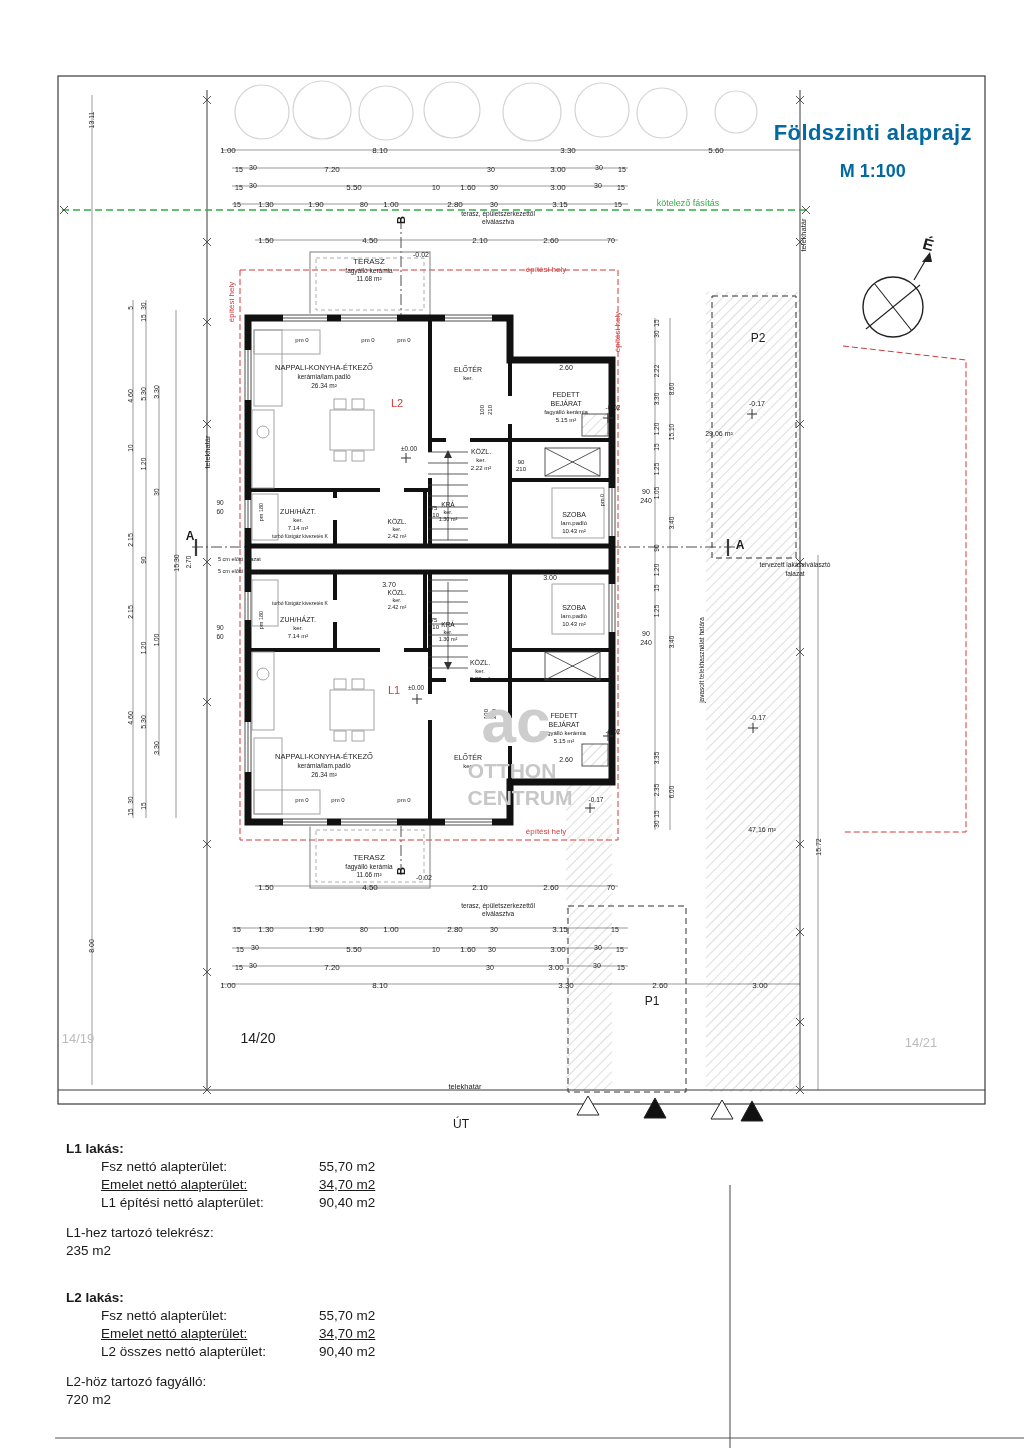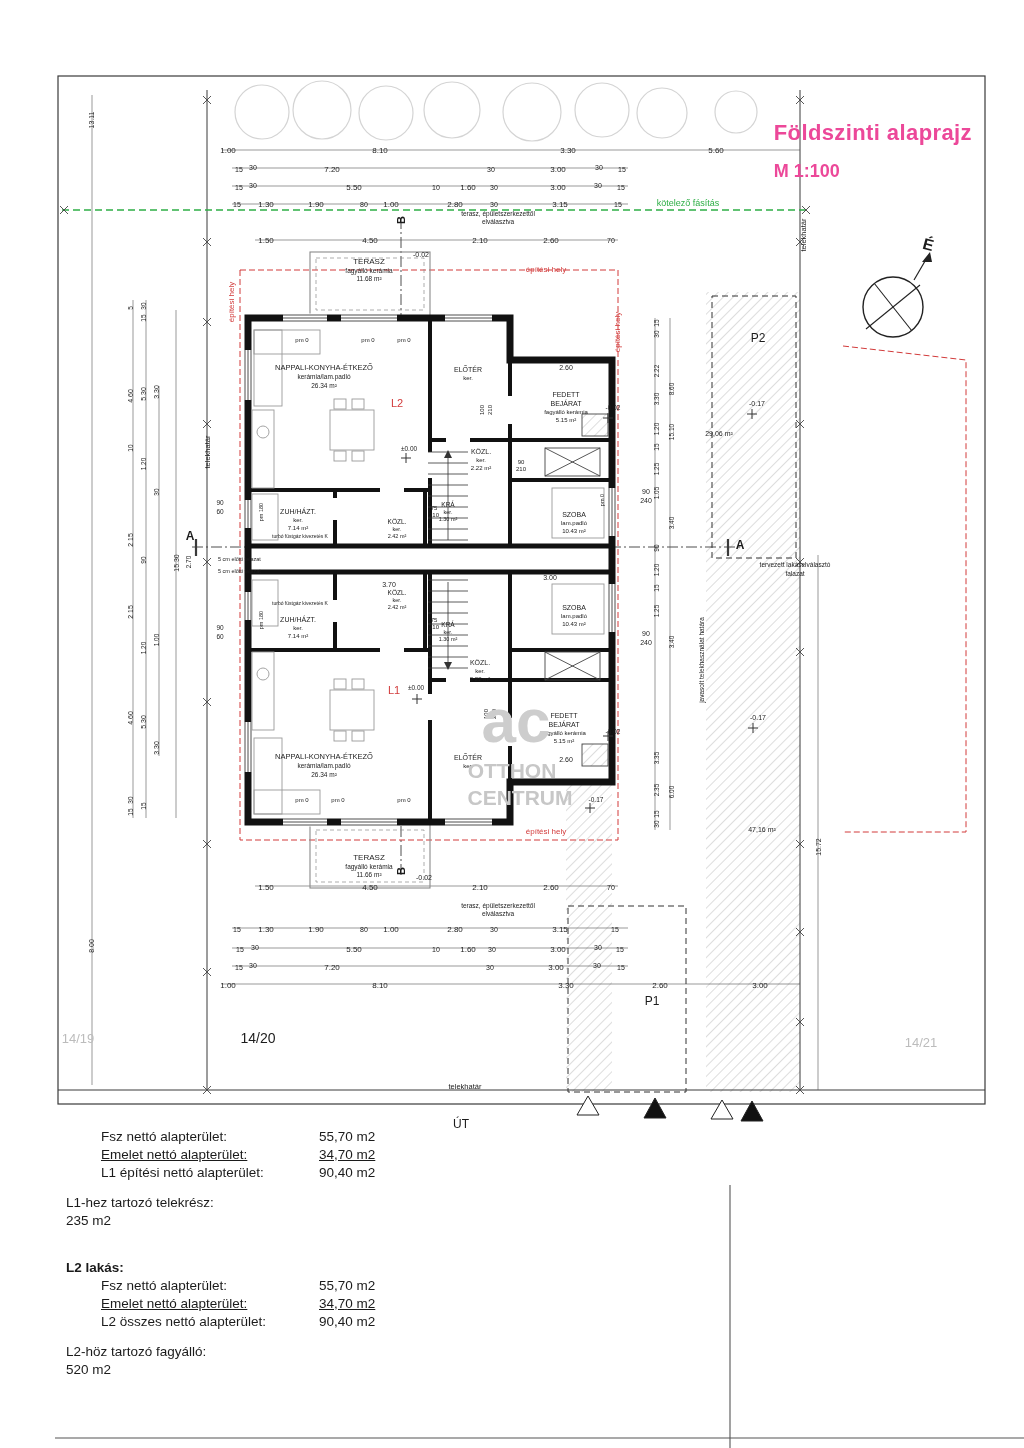--- a/index.html
+++ b/index.html
@@ -1,19 +1,19 @@
 <!DOCTYPE html>
 <html><head>
 <meta charset="utf-8">
 <style>
   html,body{margin:0;padding:0;background:#fff;}
   body{width:1024px;height:1448px;position:relative;font-family:"Liberation Sans",sans-serif;color:#1a1a1a;overflow:hidden;}
   svg{position:absolute;left:0;top:0;}
   svg text{font-family:"Liberation Sans",sans-serif;}
-  .title-block{position:absolute;right:52px;top:120px;text-align:left;color:#ec4899;}
+  .title-block{position:absolute;right:52px;top:120px;text-align:center;color:#0369a1;}
   .title-block .t{font-size:22px;font-weight:bold;letter-spacing:.4px;}
   .title-block .s{font-size:18px;font-weight:bold;margin-top:15px;}
   .summary{position:absolute;left:66px;top:1128px;width:430px;font-size:13.5px;color:#1b1b1b;}
   .summary .head{font-weight:bold;margin:13px 0 2px;}
   .summary .row{display:flex;line-height:18px;margin-left:35px;}
   .summary .row .lab{width:218px;}
   .summary .row.u{text-decoration:underline;align-items:flex-end;}
   .summary .plot{display:flex;margin-top:12px;line-height:18px;flex-direction:column;}
   .summary .plot .lab{width:218px;}
   .summary .block2{margin-top:30px;}
@@ -495,20 +495,21 @@
     </g>
 </svg>
 
 <div class="title-block">
   <div class="t">Földszinti alaprajz</div>
   <div class="s">M 1:100</div>
 </div>
 
 <div class="summary">
   <div>
+    <div class="head">L1 lakás:</div>
     <div class="row">
       <span class="lab">Fsz nettó alapterület:</span>
       <span>55,70 m2</span>
     </div>
     <div class="row u">
       <span class="lab">Emelet nettó alapterület:</span>
       <span>34,70 m2</span>
     </div>
     <div class="row">
       <span class="lab">L1 építési nettó alapterület:</span>
@@ -528,16 +529,16 @@
     <div class="row u">
       <span class="lab">Emelet nettó alapterület:</span>
       <span>34,70 m2</span>
     </div>
     <div class="row">
       <span class="lab">L2 összes nettó alapterület:</span>
       <span>90,40 m2</span>
     </div>
     <div class="plot">
       <span class="lab">L2-höz tartozó fagyálló:</span>
-      <span>520 m2</span>
+      <span>720 m2</span>
     </div>
   </div>
 </div>
 
 </body></html>

